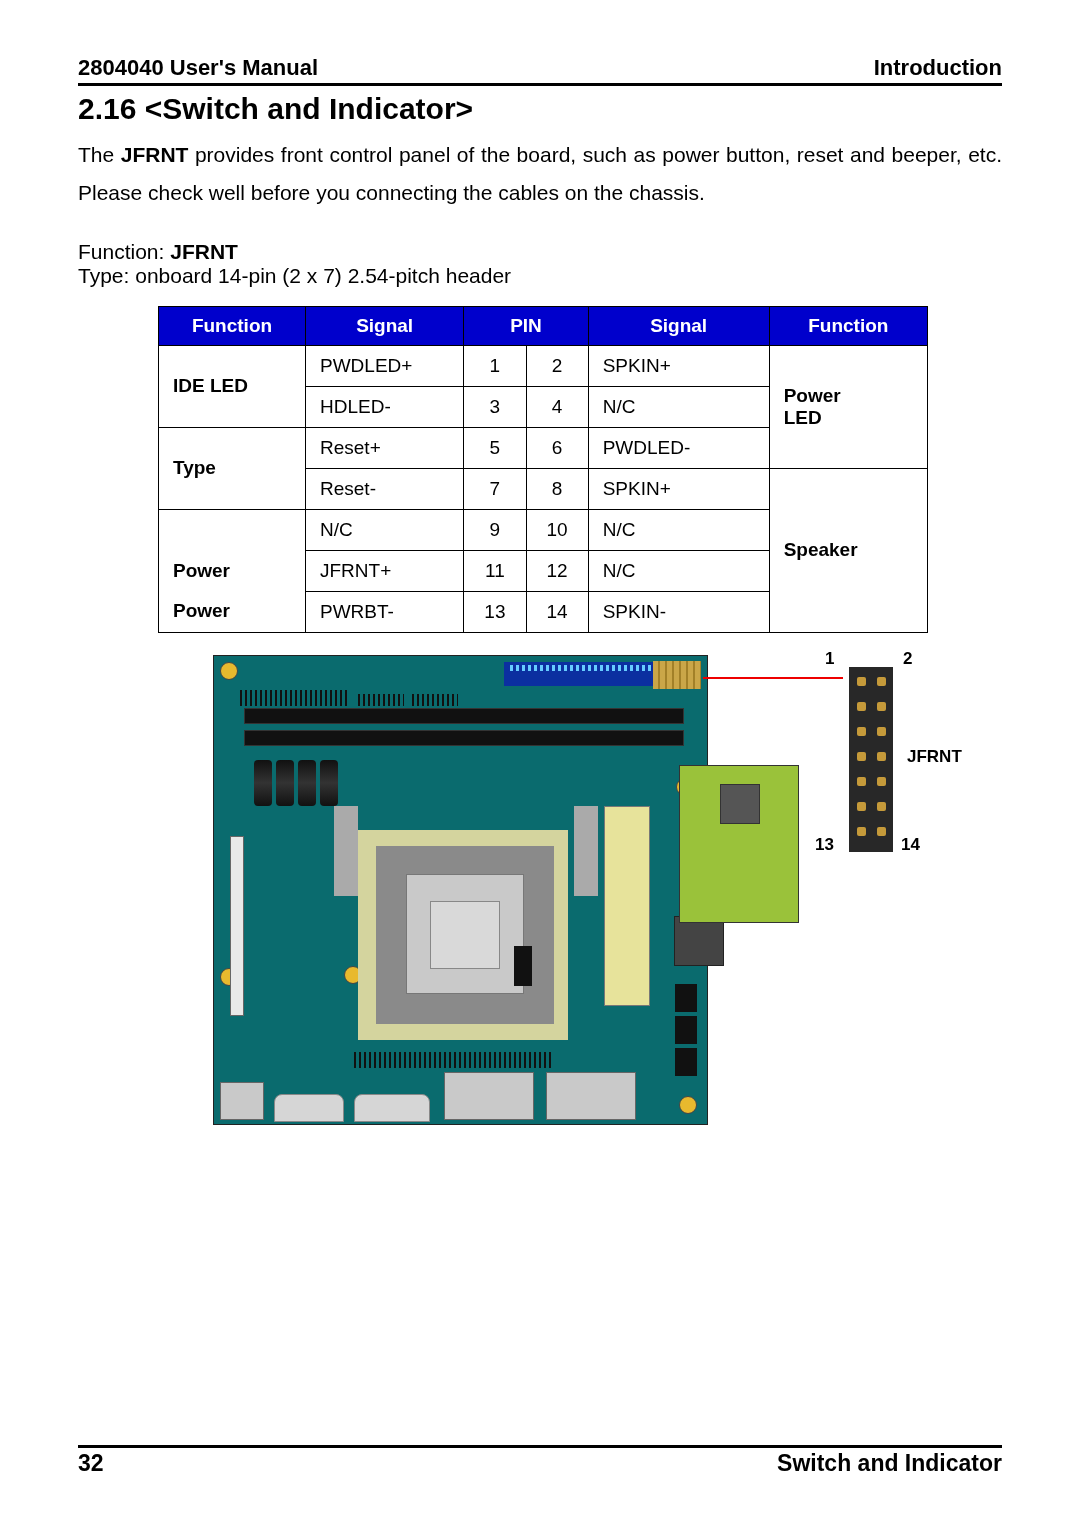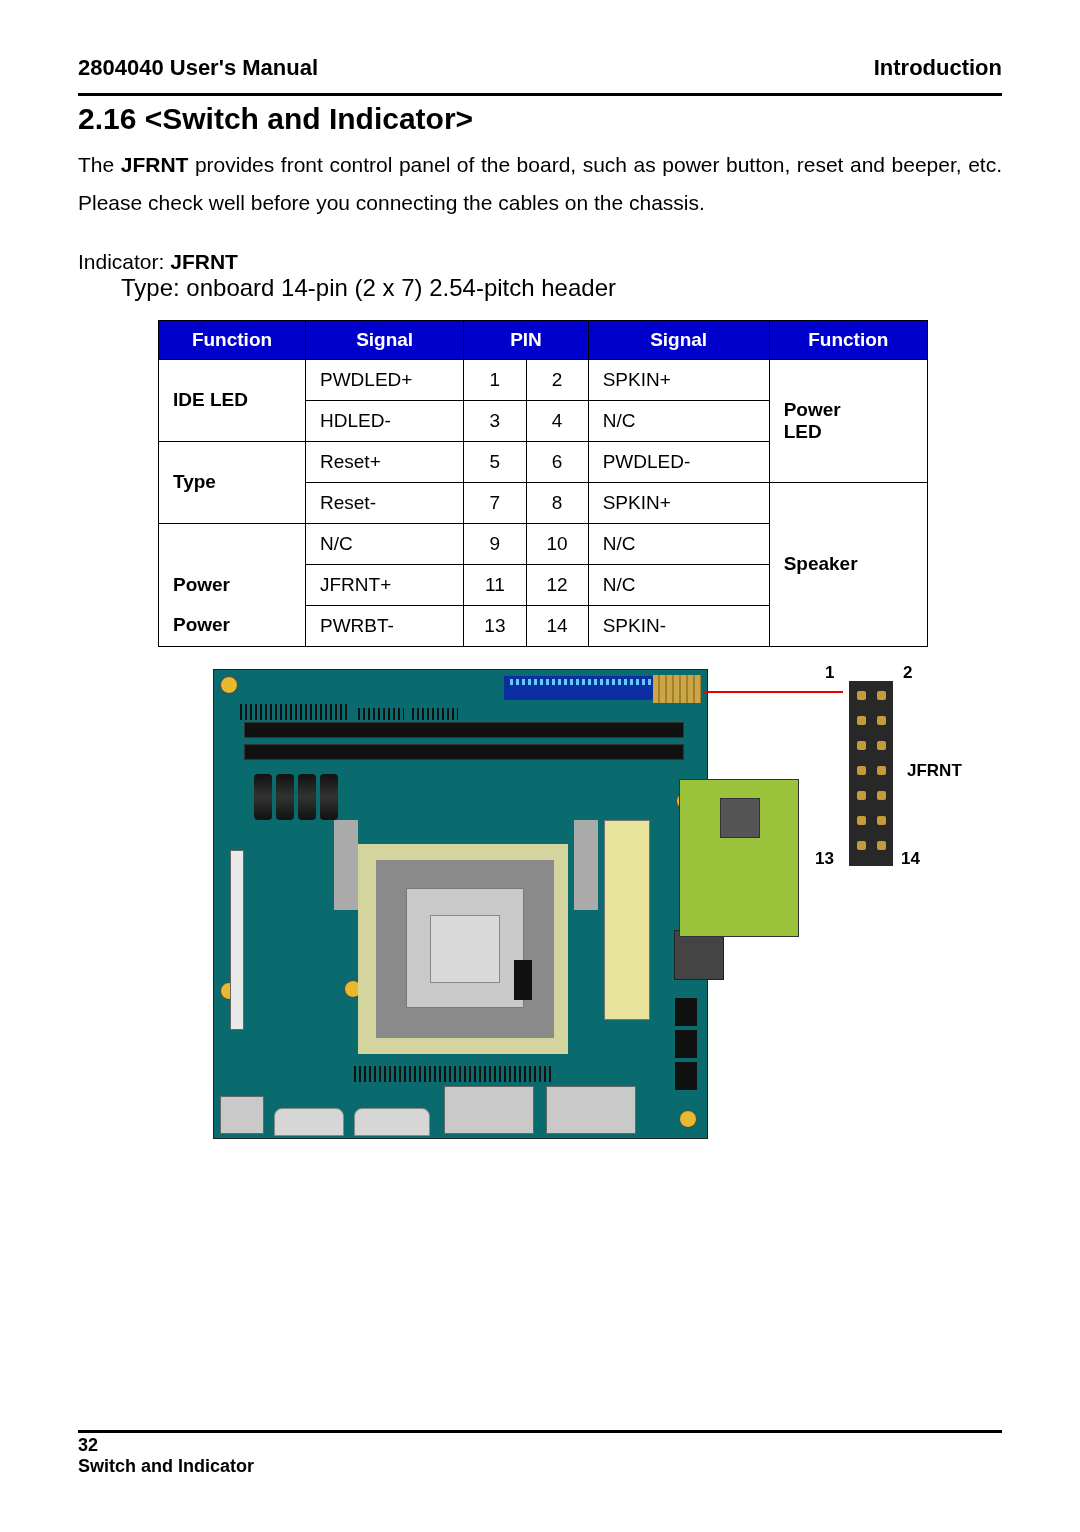--- a/index.html
+++ b/index.html
@@ -11,43 +11,42 @@
     color: #000;
     padding: 55px 78px 45px 78px;
     position: relative;
   }
   .header-bar {
     display: flex;
     justify-content: space-between;
     font-weight: bold;
     font-size: 22px;
     border-bottom: 3px solid #000;
-    padding-bottom: 12px;
+    padding-bottom: 2px;
     margin-bottom: 6px;
   }
   .section-title {
     font-size: 30px;
     font-weight: bold;
     margin-bottom: 10px;
   }
   .body-text {
     font-size: 21px;
     line-height: 1.8;
     text-align: justify;
     margin-bottom: 28px;
   }
   .body-text b { font-weight: bold; }
   .connector-line {
     font-size: 21px;
     margin-top: 20px;
   }
   .type-line {
-    font-size: 24px;
+    font-size: 21px;
     margin-bottom: 18px;
-    margin-left: 43px;
   }
   .pin-table {
     border-collapse: collapse;
     width: 770px;
     margin-left: 80px;
     font-size: 19px;
   }
   .pin-table th, .pin-table td {
     border: 1px solid #000;
   }
@@ -122,41 +121,40 @@
   
   .footer-bar {
     position: absolute;
     left: 78px;
     right: 78px;
     bottom: 55px;
     border-top: 3px solid #000;
     display: flex;
     justify-content: space-between;
     font-weight: bold;
-    font-size: 18px;
+    font-size: 23px;
     padding-top: 2px;
-    flex-direction: column;
   }
 </style>
 </head>
 <body>
 
 <div class="header-bar">
   <span>2804040 User's Manual</span>
   <span>Introduction</span>
 </div>
 
 <div class="section-title">2.16 &lt;Switch and Indicator&gt;</div>
 
 <p class="body-text">
   <span>The </span><b>JFRNT</b><span> provides front control panel of the board, such as power button, reset and beeper, etc. Please check well before you connecting the cables on the chassis.</span>
 </p>
 
 <p class="connector-line">
-  <span>Indicator: </span><b>JFRNT</b>
+  <span>Function: </span><b>JFRNT</b>
 </p>
 <p class="type-line">Type: onboard 14-pin (2 x 7) 2.54-pitch header</p>
 
 <table class="pin-table">
   <colgroup>
     <col style="width:130px">
       <col style="width:140px">
     <col style="width:55px">
       <col style="width:55px">
     <col style="width:160px">

